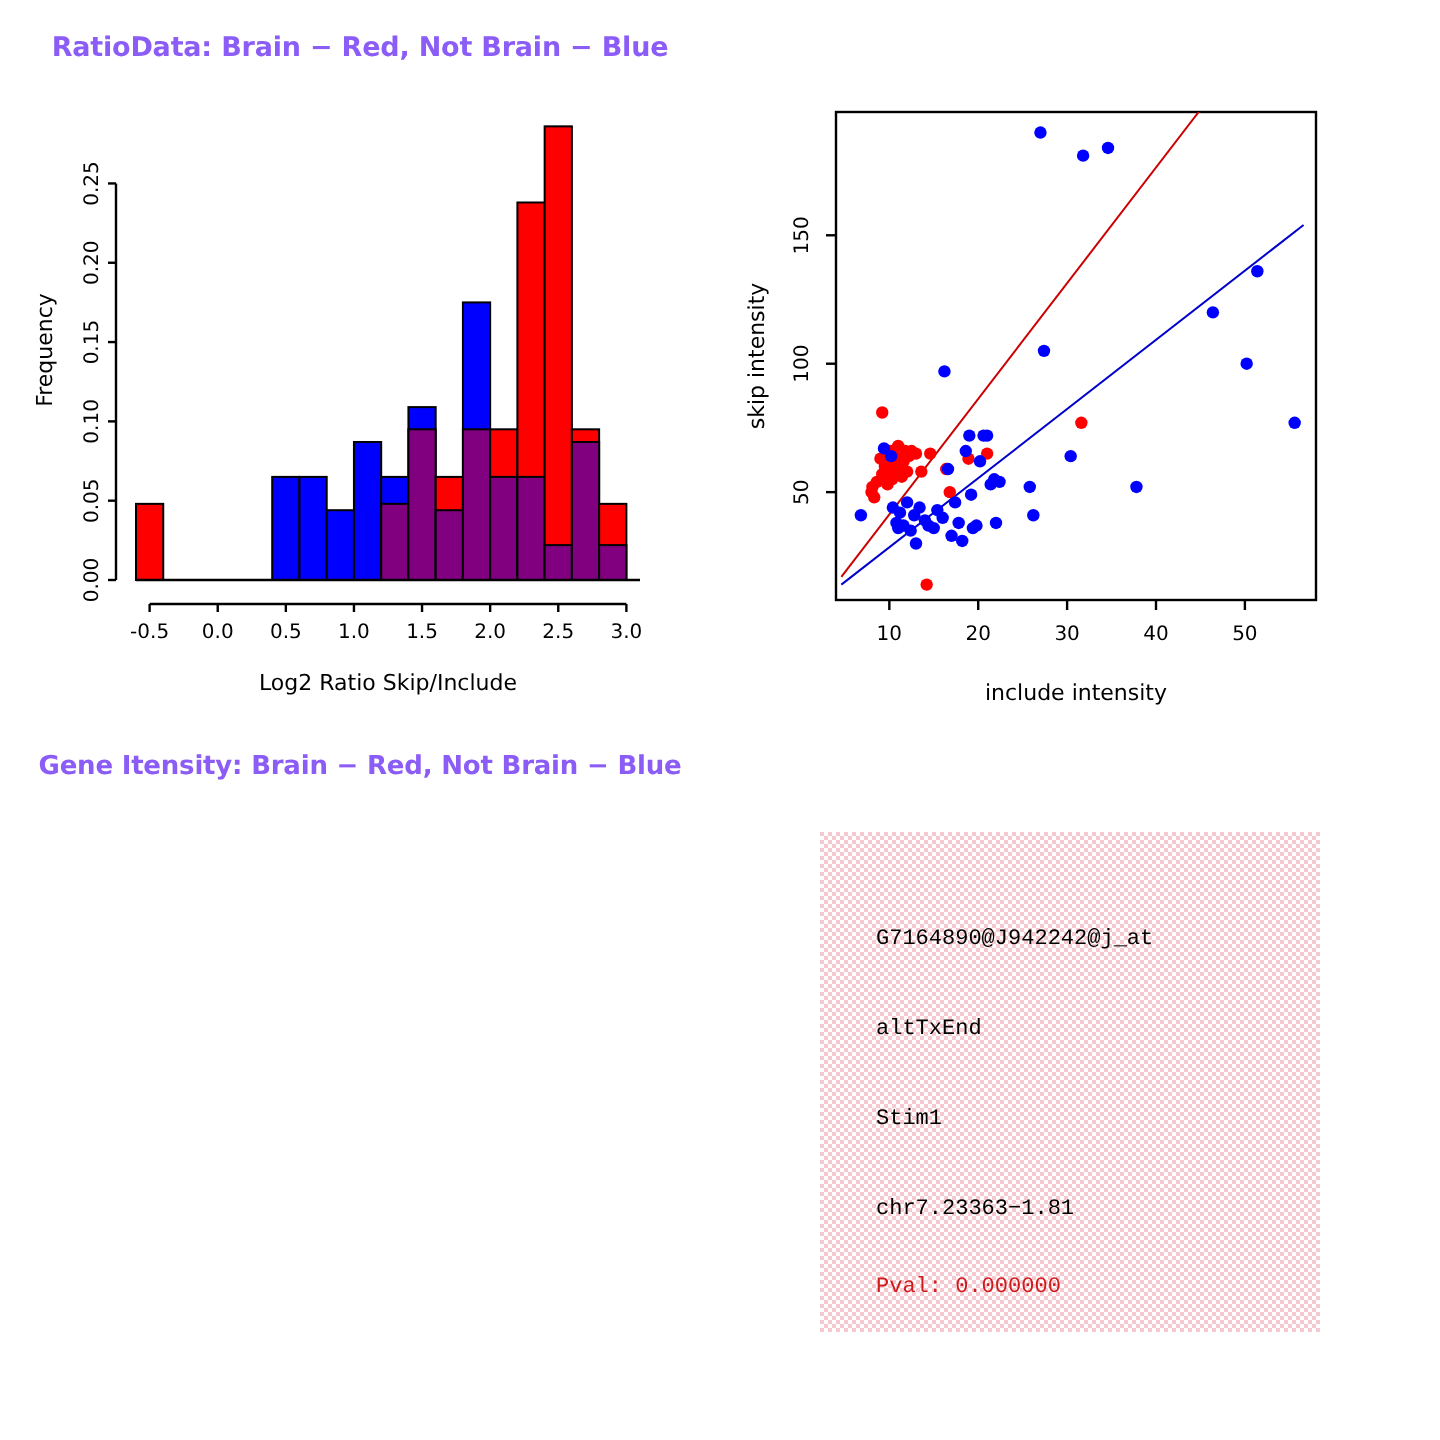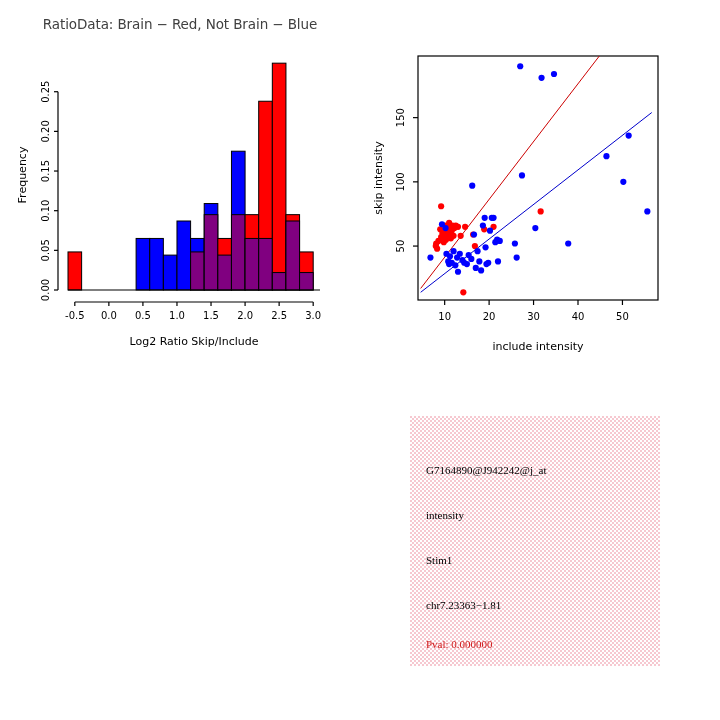--- a/index.html
+++ b/index.html
@@ -25,22 +25,22 @@
   #panel-gene-hist    { left: 0;   top: 360px; }
   #panel-info         { left: 360px; top: 360px; }
 
   .panel-title {
     position: absolute;
     top: 16px;
     left: 0;
     width: 360px;
     text-align: center;
     font-size: 13.5px;
-    font-weight: normal;
-    color: #404040;
+    font-weight: bold;
+    color: #8b5cf6;
     letter-spacing: -0.1px;
     white-space: nowrap;
   }
   #panel-gene-hist .panel-title { font-size: 13px; }
 
   svg { display: block; }
 
   
   .info-box {
     position: absolute;
@@ -50,25 +50,25 @@
     height: 250px;
     background-color: #f6c8d0;
     background-image:
       linear-gradient(45deg, #ffffff 25%, transparent 25%, transparent 75%, #ffffff 75%),
       linear-gradient(45deg, #ffffff 25%, transparent 25%, transparent 75%, #ffffff 75%);
     background-size: 4px 4px;
     background-position: 0 0, 2px 2px;
   }
   .info-line {
     position: absolute;
-    left: 16px;
+    left: 28px;
     font-size: 11px;
     color: #000000;
     white-space: nowrap;
-    font-family: Liberation Serif, serif;
+    font-family: Liberation Mono, monospace;
   }
   .info-line.pval { color: #d01b1b; }
 </style>
 </head>
 <body>
 
 <div class="panel" id="panel-ratio-hist">
   <div class="panel-title">RatioData: Brain − Red, Not Brain − Blue</div>
   <svg id="svg-ratio" width="360" height="360">
       <g>
@@ -248,20 +248,21 @@
         <text x="44" y="181.85263157894735" font-family="&quot;DejaVu Sans&quot;, sans-serif" font-size="10" fill="#000" text-anchor="middle" transform="rotate(-90 44 181.85263157894735)">100</text>
         <line x1="58" y1="117.6421052631579" x2="53" y2="117.6421052631579" stroke="#000" stroke-width="1.2"></line>
         <text x="44" y="117.6421052631579" font-family="&quot;DejaVu Sans&quot;, sans-serif" font-size="10" fill="#000" text-anchor="middle" transform="rotate(-90 44 117.6421052631579)">150</text>
       </g>
       <text x="178" y="350" font-family="&quot;DejaVu Sans&quot;, sans-serif" font-size="11" fill="#000" text-anchor="middle">include intensity</text>
       <text x="22" y="178" font-family="&quot;DejaVu Sans&quot;, sans-serif" font-size="11" fill="#000" text-anchor="middle" transform="rotate(-90 22 178)">skip intensity</text>
     </svg>
 </div>
 
 <div class="panel" id="panel-gene-hist">
+  <div class="panel-title">Gene Itensity: Brain − Red, Not Brain − Blue</div>
   <svg id="svg-gene" width="360" height="360">
       <g>
         <rect x="68" y="619.2235294117647" width="13.891891891891888" height="30.77647058823527" fill="#ff0000" stroke="#000" stroke-width="1"></rect>
         <rect x="81.89189189189189" y="621.7882352941176" width="13.891891891891902" height="28.211764705882388" fill="#0000ff" stroke="#000" stroke-width="1"></rect>
         <rect x="95.78378378378379" y="538.4352941176471" width="13.891891891891888" height="111.56470588235288" fill="#0000ff" stroke="#000" stroke-width="1"></rect>
         <rect x="109.67567567567568" y="524.3294117647059" width="13.891891891891902" height="125.67058823529408" fill="#0000ff" stroke="#000" stroke-width="1"></rect>
         <rect x="123.56756756756758" y="528.1764705882352" width="13.891891891891902" height="121.82352941176475" fill="#ff0000" stroke="#000" stroke-width="1"></rect>
         <rect x="123.56756756756758" y="552.5411764705882" width="13.891891891891902" height="97.4588235294118" fill="#800080" stroke="#000" stroke-width="1"></rect>
         <rect x="137.45945945945948" y="436.48823529411766" width="13.891891891891873" height="213.51176470588234" fill="#ff0000" stroke="#000" stroke-width="1"></rect>
         <rect x="137.45945945945948" y="608.3235294117648" width="13.891891891891873" height="41.67647058823525" fill="#800080" stroke="#000" stroke-width="1"></rect>
@@ -302,18 +303,18 @@
         <text x="262.48648648648646" y="679" font-family="&quot;DejaVu Sans&quot;, sans-serif" font-size="10" fill="#000" text-anchor="middle">150</text>
       </g>
       <text x="196.5" y="705" font-family="&quot;DejaVu Sans&quot;, sans-serif" font-size="11" fill="#000" text-anchor="middle">Intensity</text>
       <text x="26" y="541" font-family="&quot;DejaVu Sans&quot;, sans-serif" font-size="11" fill="#000" text-anchor="middle" transform="rotate(-90 26 541)">Frequency</text>
     </svg>
 </div>
 
 <div class="panel" id="panel-info">
   <div class="info-box">
     <div class="info-line" style="top:48px">G7164890@J942242@j_at</div>
-    <div class="info-line" style="top:93px">intensity</div>
+    <div class="info-line" style="top:93px">altTxEnd</div>
     <div class="info-line" style="top:138px">Stim1</div>
     <div class="info-line" style="top:183px">chr7.23363−1.81</div>
     <div class="info-line pval" style="top:222px">Pval: 0.000000</div>
   </div>
 </div>
 
 </body></html>

